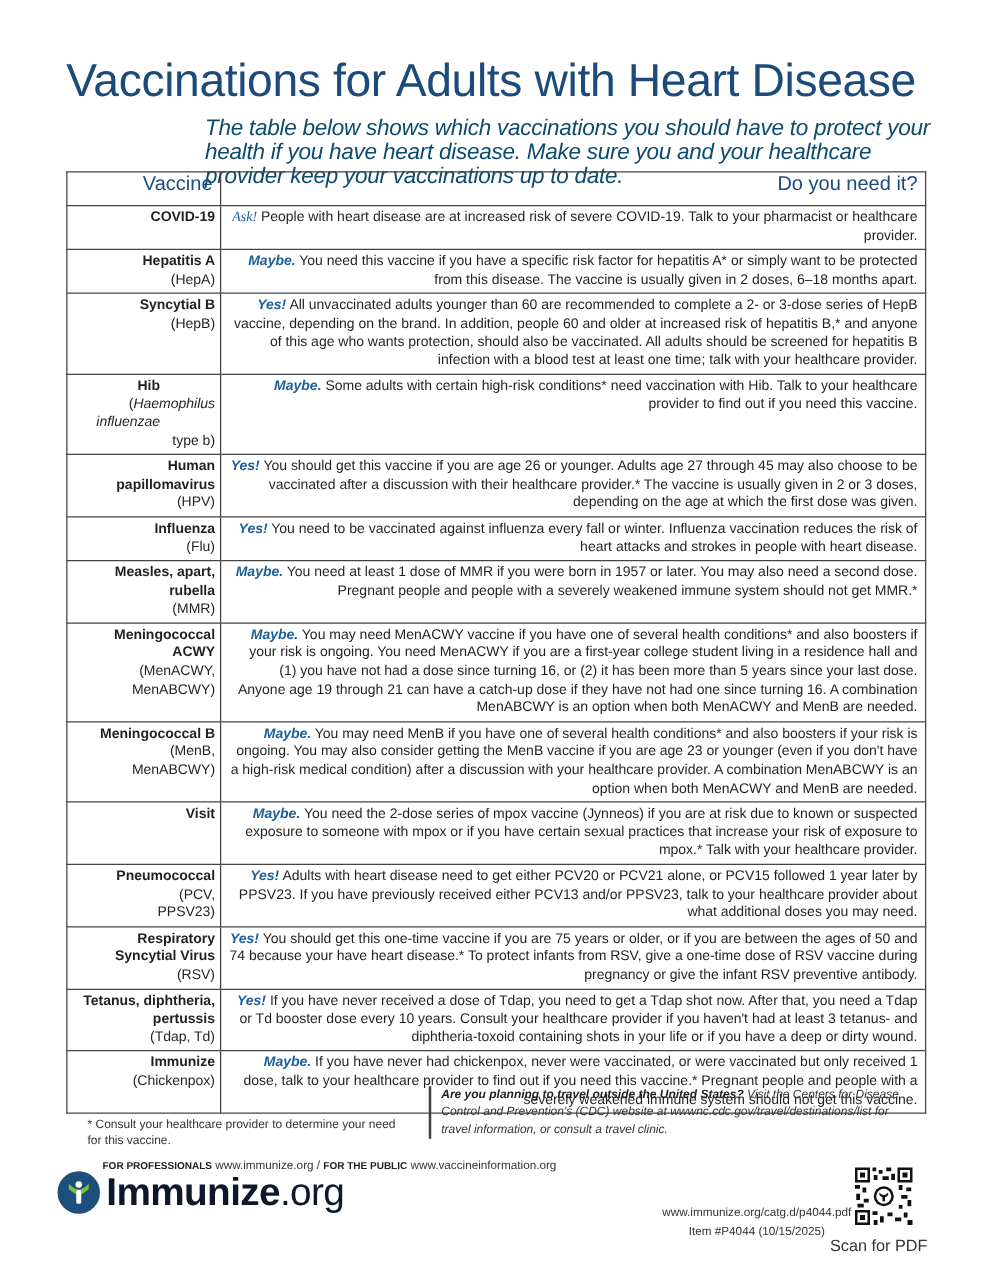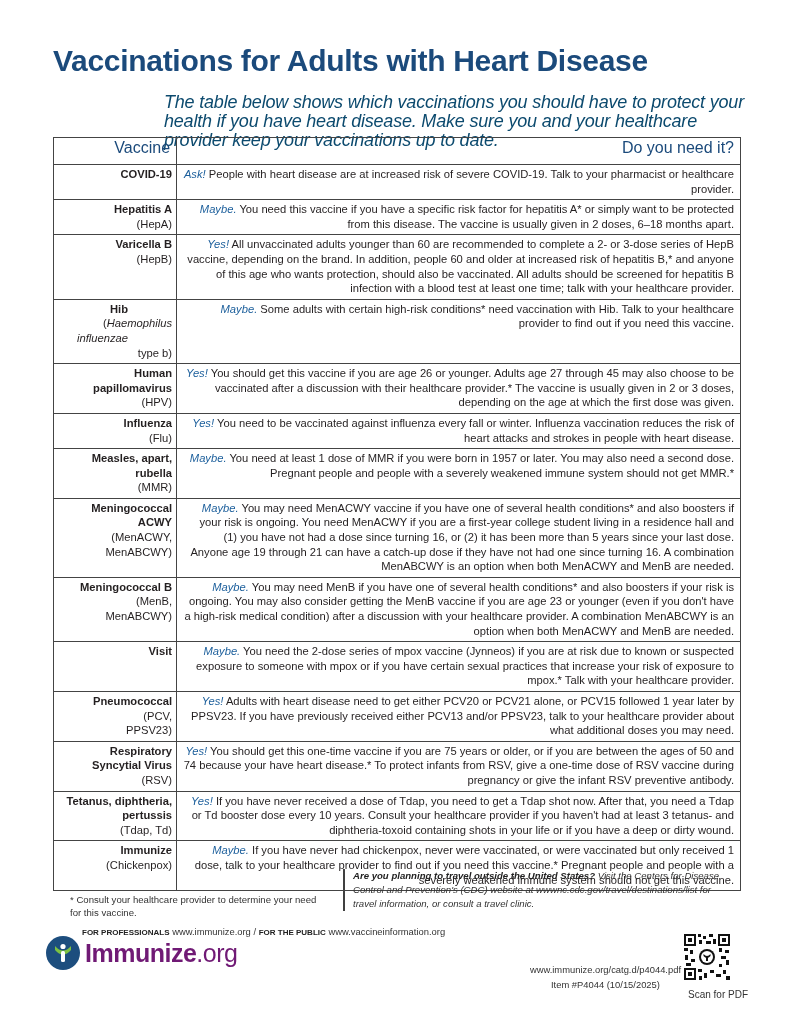--- a/index.html
+++ b/index.html
@@ -1,46 +1,46 @@
 <!DOCTYPE html>
 <html><head>
 <meta charset="utf-8">
 <style>
   html, body { margin: 0; padding: 0; background: #ffffff; }
   body { width: 791px; height: 1024px; position: relative; overflow: hidden;
          font-family: "Liberation Sans", "DejaVu Sans", sans-serif; color: #231f20; }
-  .title { position: absolute; left: 53px; top: 44px; font-size: 30px; font-weight: bold;
+  .title { position: absolute; left: 53px; top: 44px; font-size: 37px; font-weight: normal;
            color: #1b4a7b; letter-spacing: -0.3px; margin: 0; }
   .intro { position: absolute; left: 164px; top: 93px; width: 580px; font-size: 18px;
            font-style: italic; line-height: 19px; color: #0c4a6e; margin: 0; letter-spacing: -0.2px; }
   table.vax { position: absolute; left: 53px; top: 137px; width: 688px; border-collapse: collapse;
               font-size: 11.2px; line-height: 14.6px; }
   table.vax th, table.vax td { border: 1.5px solid #444; vertical-align: top; text-align: right; }
   table.vax th { font-size: 16px; font-weight: normal; color: #1b4a7b; padding: 3px 6px 3px 6px; height: 20px; }
   table.vax td.name { width: 106px; padding: 2px 4px 3px 5px; }
   table.vax td.desc { padding: 2px 6px 3px 6px; }
   .vname { font-weight: bold; }
   .vabbr { font-weight: normal; margin-left: 44px; }
-  .ans { font-style: italic; font-weight: normal; color: #1b5e9b; }
-  .ans.ask { font-weight: normal; }
+  .ans { font-style: italic; font-weight: bold; color: #1b5e9b; }
+  .ans.ask { font-weight: normal; font-family: Liberation Serif, serif; }
   .footnote { position: absolute; left: 70px; top: 893px; width: 260px; font-size: 9.6px; line-height: 13px; color: #333; }
   .travel { position: absolute; left: 343px; top: 869px; width: 380px; font-size: 9.6px; line-height: 14px;
             color: #333; border-left: 2px solid #404040; padding-left: 8px; font-style: italic; }
   .travel b { color: #222; }
   .logo { position: absolute; left: 46px; top: 936px; display: flex; align-items: center; }
   .logo-mark { width: 34px; height: 34px; border-radius: 50%; background: #1d4e7e; position: relative; }
   .logo-mark .inner { position: absolute; left: 8px; top: 7px; width: 18px; height: 20px; }
-  .logo-text { font-size: 25px; color: #701a75; margin-left: 5px; letter-spacing: -0.5px; }
+  .logo-text { font-size: 31px; color: #0f172a; margin-left: 5px; letter-spacing: -0.5px; }
   .logo-text .org { font-weight: normal; }
   .logo-text .imm { font-weight: bold; }
   .sites { position: absolute; left: 82px; top: 926px; font-size: 9.4px; color: #333; white-space: nowrap; }
   .sites .lbl { font-weight: bold; font-size: 8px; color: #222; }
   .itemref { position: absolute; right: 110px; top: 962px; text-align: center; font-size: 9.4px; line-height: 15px; color: #333; }
   .qr { position: absolute; left: 683px; top: 933px; width: 48px; height: 48px; }
-  .scan { position: absolute; left: 688px; top: 989px; font-size: 10px; color: #333; }
+  .scan { position: absolute; left: 664px; top: 989px; font-size: 13px; color: #333; }
 </style>
 </head>
 <body>
 
 <h1 class="title">Vaccinations for Adults with Heart Disease</h1>
 <p class="intro">The table below shows which vaccinations you should have to protect your health if you have heart disease. Make sure you and your healthcare provider keep your vaccinations up to date.</p>
 
 <table class="vax">
   <thead>
     <tr>
@@ -51,21 +51,21 @@
   <tbody>
     <tr>
       <td class="name"><span class="vname">COVID-19</span></td>
       <td class="desc"><span class="ans ask">Ask!</span><span> People with heart disease are at increased risk of severe COVID-19. Talk to your pharmacist or healthcare provider.</span></td>
     </tr>
     <tr>
       <td class="name"><span class="vname">Hepatitis A</span><br><span class="vabbr">(HepA)</span></td>
       <td class="desc"><span class="ans">Maybe.</span><span> You need this vaccine if you have a specific risk factor for hepatitis A* or simply want to be protected from this disease. The vaccine is usually given in 2 doses, 6–18 months apart.</span></td>
     </tr>
     <tr>
-      <td class="name"><span class="vname">Varicella B</span><br><span class="vabbr">(HepB)</span></td>
+      <td class="name"><span class="vname">Syncytial B</span><br><span class="vabbr">(HepB)</span></td>
       <td class="desc"><span class="ans">Yes!</span><span> All unvaccinated adults younger than 60 are recommended to complete a 2- or 3-dose series of HepB vaccine, depending on the brand. In addition, people 60 and older at increased risk of hepatitis B,* and anyone of this age who wants protection, should also be vaccinated. All adults should be screened for hepatitis B infection with a blood test at least one time; talk with your healthcare provider.</span></td>
     </tr>
     <tr>
       <td class="name"><span class="vname">Hib</span><span class="vabbr"> (</span><i>Haemophilus influenzae</i><span class="vabbr"> type b)</span></td>
       <td class="desc"><span class="ans">Maybe.</span><span> Some adults with certain high-risk conditions* need vaccination with Hib. Talk to your healthcare provider to find out if you need this vaccine.</span></td>
     </tr>
     <tr>
       <td class="name"><span class="vname">Human papillomavirus</span><br><span class="vabbr">(HPV)</span></td>
       <td class="desc"><span class="ans">Yes!</span><span> You should get this vaccine if you are age 26 or younger. Adults age 27 through 45 may also choose to be vaccinated after a discussion with their healthcare provider.* The vaccine is usually given in 2 or 3 doses, depending on the age at which the first dose was given.</span></td>
     </tr>

